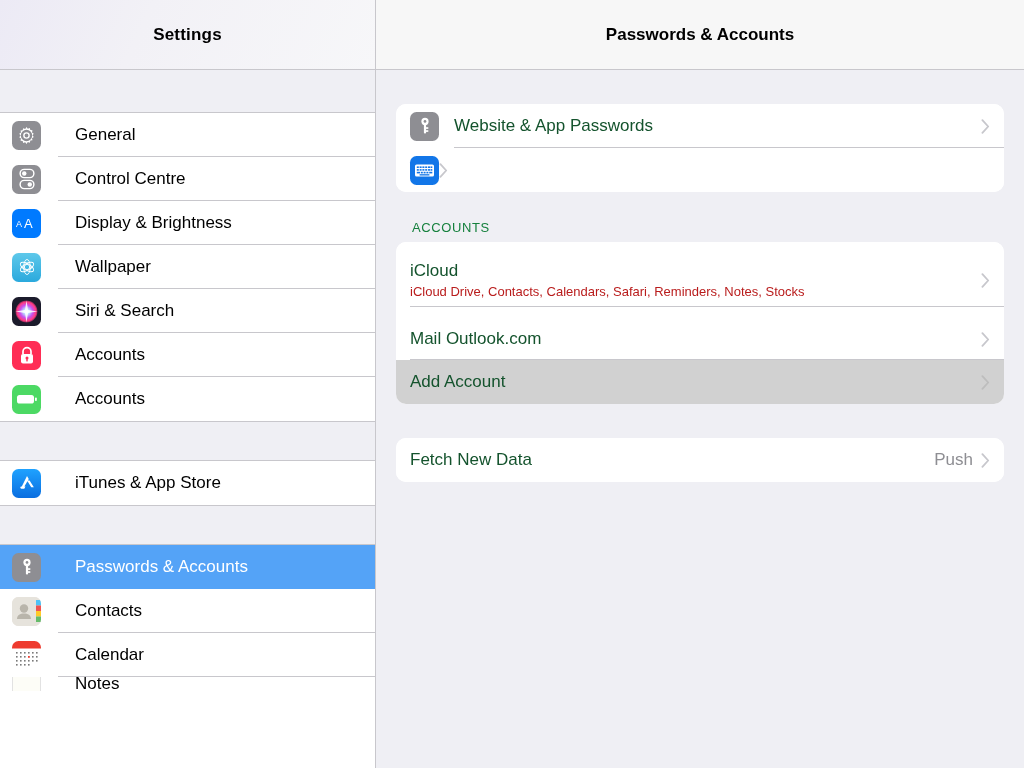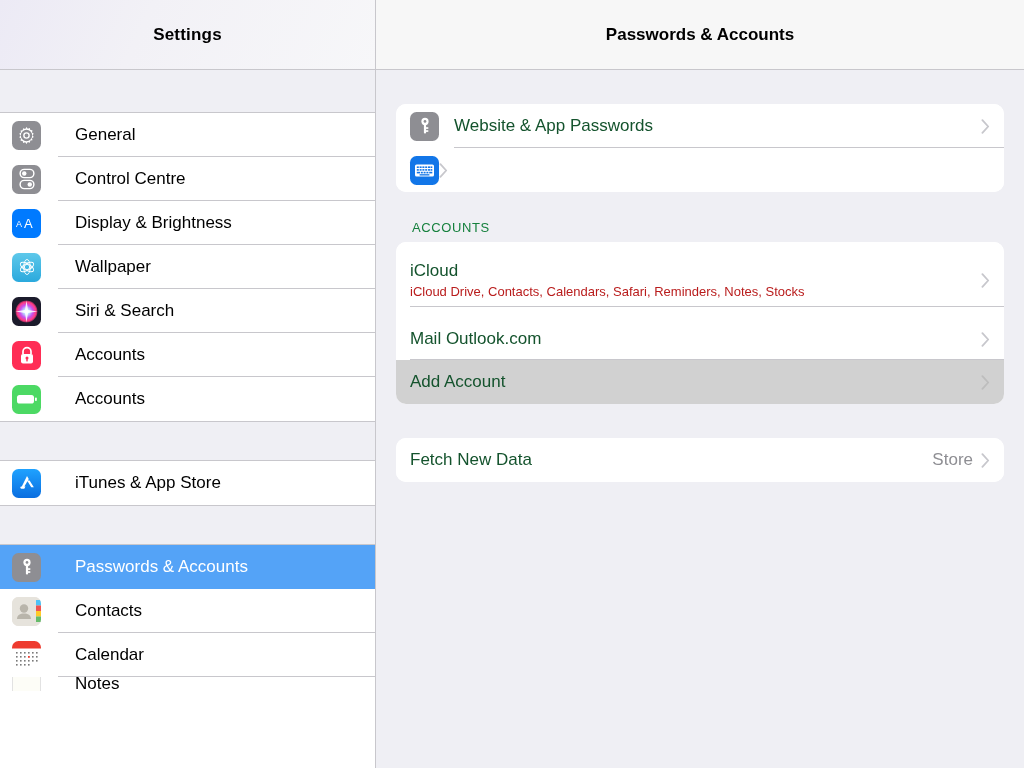--- a/index.html
+++ b/index.html
@@ -451,21 +451,21 @@
           </span>
         </div>
 
       </div>
 
       <div class="card">
         <div class="row">
           <div class="row-main">
             <div class="row-title">Fetch New Data</div>
           </div>
-          <div class="row-value">Store</div>
+          <div class="row-value">Push</div>
           <span class="chev">
             <svg width="9" height="15" viewBox="0 0 9 15">
                 <path d="M1.4 1.2L7.2 7.5 1.4 13.8" fill="none" stroke="#c7c7cc" stroke-width="1.8" stroke-linecap="round" stroke-linejoin="round"></path>
               </svg>
           </span>
         </div>
       </div>
 
     </div>
   </div>

